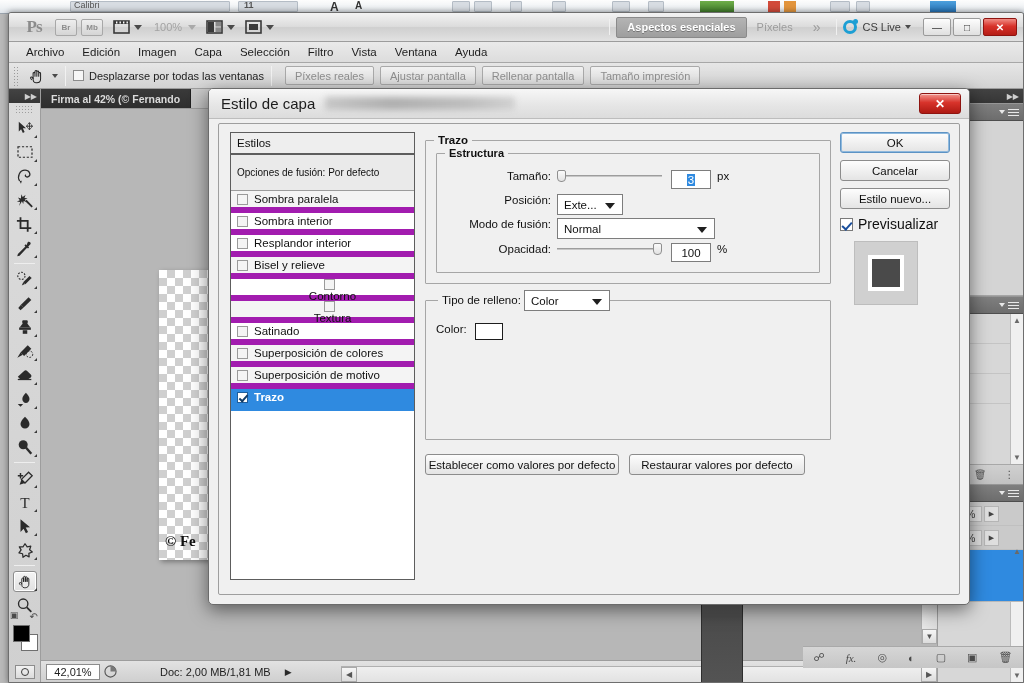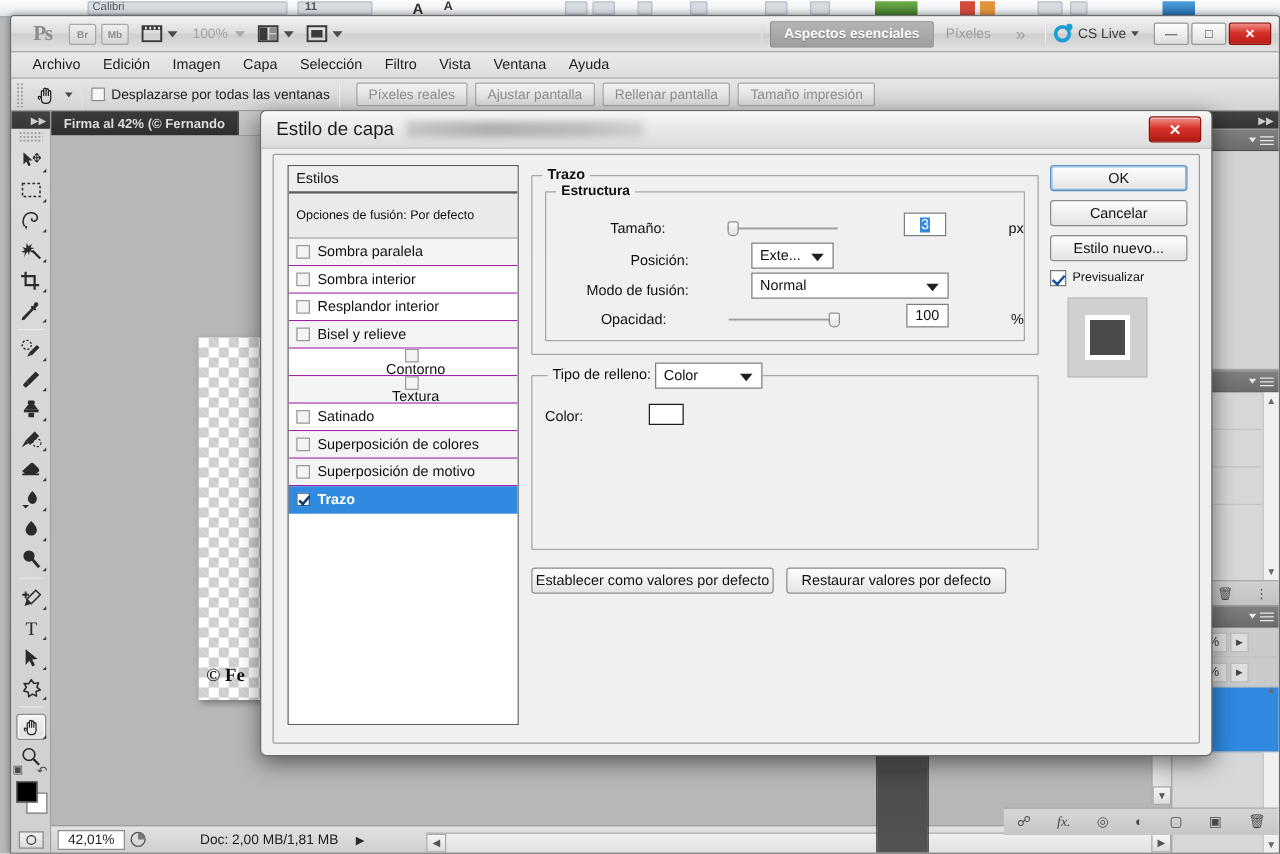--- a/index.html
+++ b/index.html
@@ -352,21 +352,21 @@
     display:flex;align-items:center;padding-left:6px;
     font-size:11.5px;color:#101010;
   }
   .sl-default{
     height:36px; background:#eaeaea; border-bottom:1px solid #9c9c9c;
     display:flex;align-items:center;padding-left:6px;
     font-size:10px;color:#101010;
   }
   .sl-row{
     height:22px; display:flex;align-items:center;padding-left:6px;
-    font-size:11.5px;color:#101010; border-bottom:1px solid #a21caf;
+    font-size:11.5px;color:#101010; border-bottom:6px solid #a21caf;
     background:#f4f4f4;
   }
   .sl-row.alt{ background:#ffffff; }
   .sl-row.indent{ padding-left:20px;flex-direction:column; }
   .sl-row.selected{
     background:#2f8ae0; color:#ffffff; font-weight:bold; border-bottom-color:#2f8ae0;
   }
   .sl-cb{
     width:11px;height:11px;background:#f4f4f4;border:1px solid #9a9a9a;margin-right:6px;
     position:relative; flex:none;
@@ -383,21 +383,21 @@
     position:absolute; left:206px; top:8px; right:128px; bottom:8px;
   }
   .grp{
     position:absolute; border:1px solid #a6a6a6; border-radius:1px;
   }
   .grp-label{
     position:absolute; top:-7px; left:8px; background:#f0f0f0; padding:0 4px;
     font-size:11.5px; font-weight:bold; color:#101010;
   }
   .grp-label.nested{ font-size:11px; }
-  .row{ position:absolute; display:flex; align-items:flex-end;gap:44px; }
+  .row{ position:absolute; display:flex; align-items:flex-start; }
   .lbl{ font-size:11.5px; color:#101010; text-align:right; }
   .slider{
     position:relative; height:12px;
   }
   .slider .track{
     position:absolute; left:0; right:0; top:5px; height:2px;
     background:#c7c7c7; border-top:1px solid #9d9d9d;
   }
   .slider .knob{
     position:absolute; top:0; width:9px;height:12px;
@@ -441,21 +441,21 @@
   .btncol{ position:absolute; right:9px; top:8px; width:110px; }
   .btncol .dlg-btn{ width:100%; margin-bottom:7px; }
   .prevrow{ display:flex;align-items:center; margin-top:1px; }
   .prevrow .cb{
     width:13px;height:13px;background:#fff;border:1px solid #7a7a7a;position:relative;margin-right:5px;
   }
   .prevrow .cb:after{
     content:"";position:absolute;left:3px;top:1px;width:4px;height:8px;
     border:solid #1a4f9c;border-width:0 2px 2px 0;transform:rotate(42deg);
   }
-  .prevrow span{ font-size:10px; color:#101010;text-align:center;}
+  .prevrow span{ font-size:14px; color:#101010;text-align:center;}
   .thumb{
     margin-top:9px; margin-left:14px; width:64px;height:64px;
     background:#d0d0d0; border:1px solid #bdbdbd;
     display:flex;align-items:center;justify-content:center;
   }
   .thumb .inner{
     width:36px;height:36px;background:#4a4a4a; border:4px solid #ffffff;
   }
 </style>
 </head>

